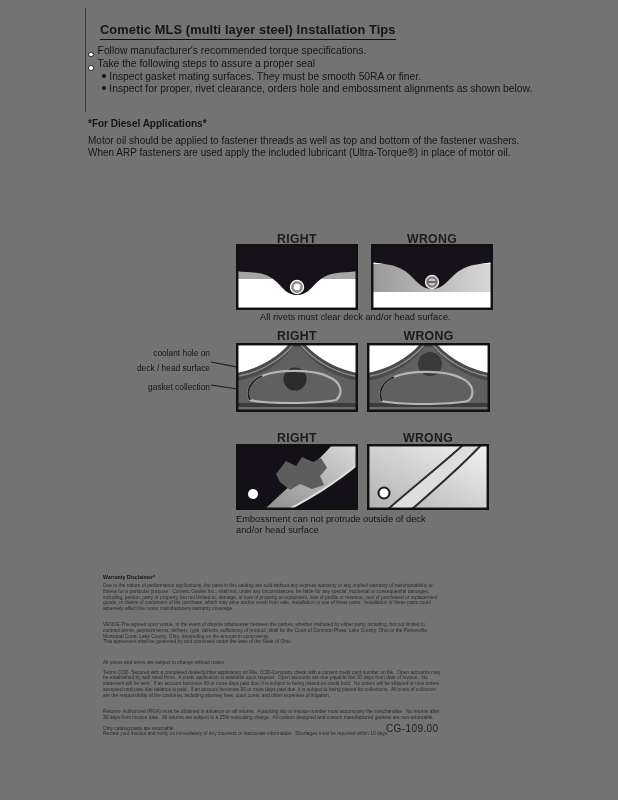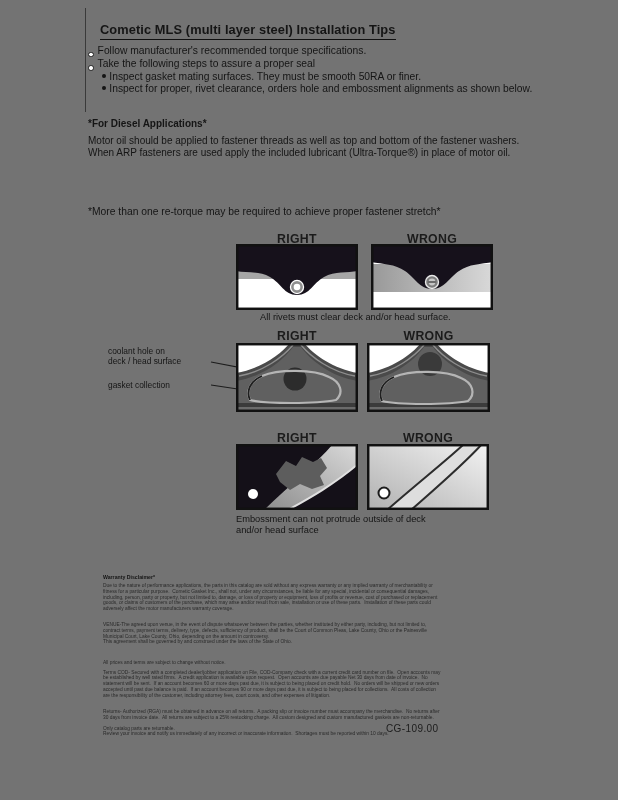--- a/index.html
+++ b/index.html
@@ -22,21 +22,21 @@
           margin:3.8px 3.5px 0 0;}
   
   #diesel-heading{left:88px;top:118px;font-size:10px;font-weight:700;}
   .body-para{font-size:10px;line-height:12.4px;}
   #para-oil{left:88px;top:135px;width:480px;}
   #para-heat{left:88px;top:165.5px;width:480px;}
   #retorque-note{left:88px;top:206px;width:480px;font-size:10.3px;}
   
   .dg-label{font-size:12.3px;font-weight:700;text-align:center;letter-spacing:.3px;color:#1b1b1b;}
   .cap{font-size:9.3px;line-height:11px;color:#151515;}
-  .ann{font-size:8.4px;line-height:10px;color:#151515;}
+  .ann{font-size:8.4px;line-height:15px;text-align:right;color:#151515;}
   svg{display:block;}
   
   .legal{font-size:4.85px;line-height:5.75px;color:#2a2a2a;width:430px;}
   #legal-heading{left:103px;top:574px;font-size:5.2px;font-weight:700;}
   #doc-code{left:386px;top:723px;font-size:10px;letter-spacing:.4px;color:#1c1c1c;}
 </style>
 </head>
 <body>
 
 <div id="page">
@@ -62,21 +62,20 @@
       <div class="b2">
           <span class="mk"></span>
           <span>Inspect for proper, rivet clearance, orders hole and embossment alignments as shown below.</span>
         </div>
     </div>
   </div>
 
   <div id="diesel-heading" class="abs">*For Diesel Applications*</div>
   <div id="para-oil" class="abs body-para pre">Motor oil should be applied to fastener threads as well as top and bottom of the fastener washers.
 When ARP fasteners are used apply the included lubricant (Ultra-Torque®) in place of motor oil.</div>
-  <div id="retorque-note" class="abs">*More than one re-torque may be required to achieve proper fastener stretch*</div>
 
   <div class="abs dg-label" style="left:236px;top:232px;width:122px;">RIGHT</div>
   <div class="abs dg-label" style="left:371px;top:232px;width:122px;">WRONG</div>
 
   <div class="abs" style="left:236px;top:244px;">
     <svg width="122" height="66" viewBox="0 0 122 66">
       <rect width="122" height="66" fill="#ffffff"></rect>
       <rect x="0" y="25" width="122" height="10" fill="#a6a6a6"></rect>
       <rect x="0" y="35" width="122" height="31" fill="#ffffff"></rect>
       <path d="M0,0 H122 V27 C111,29 99,27 88,33 C77,39 74,51 61,51 C48,51 45,39 34,33 C23,27 11,29 0,27 Z" fill="#16111b"></path>

